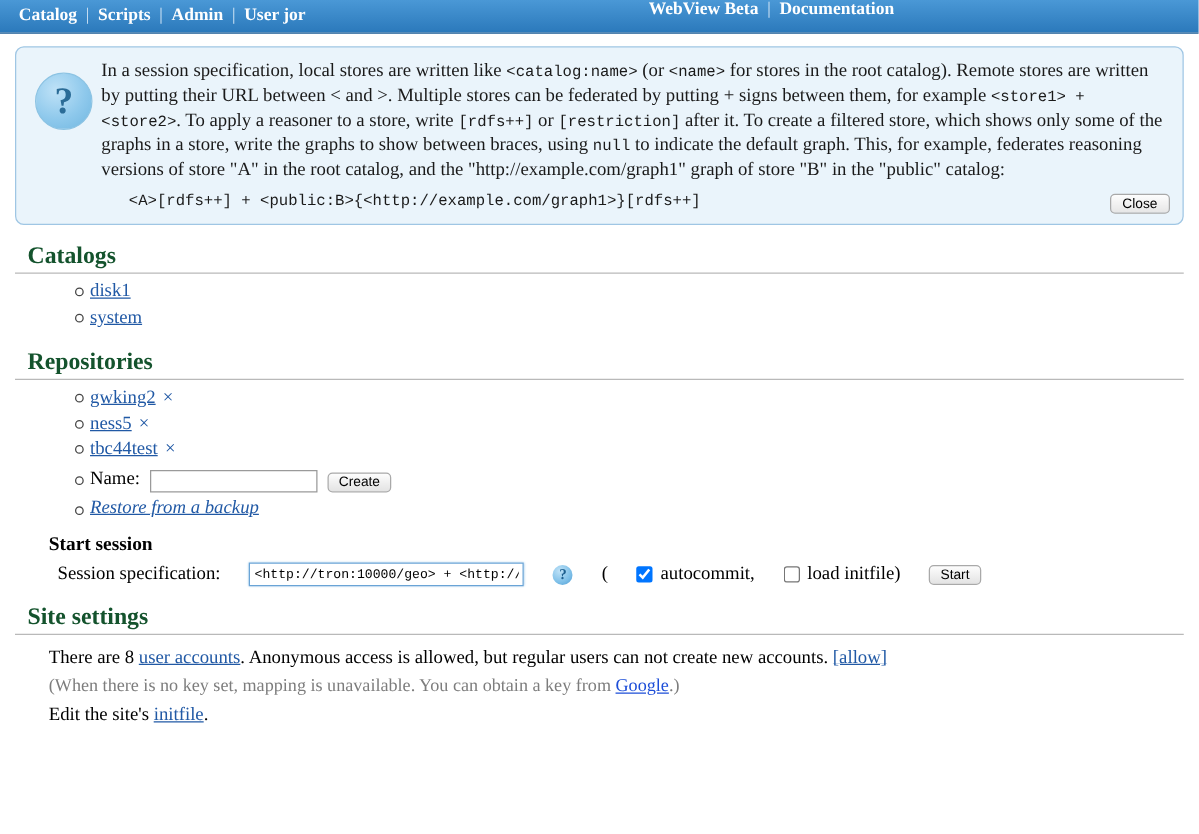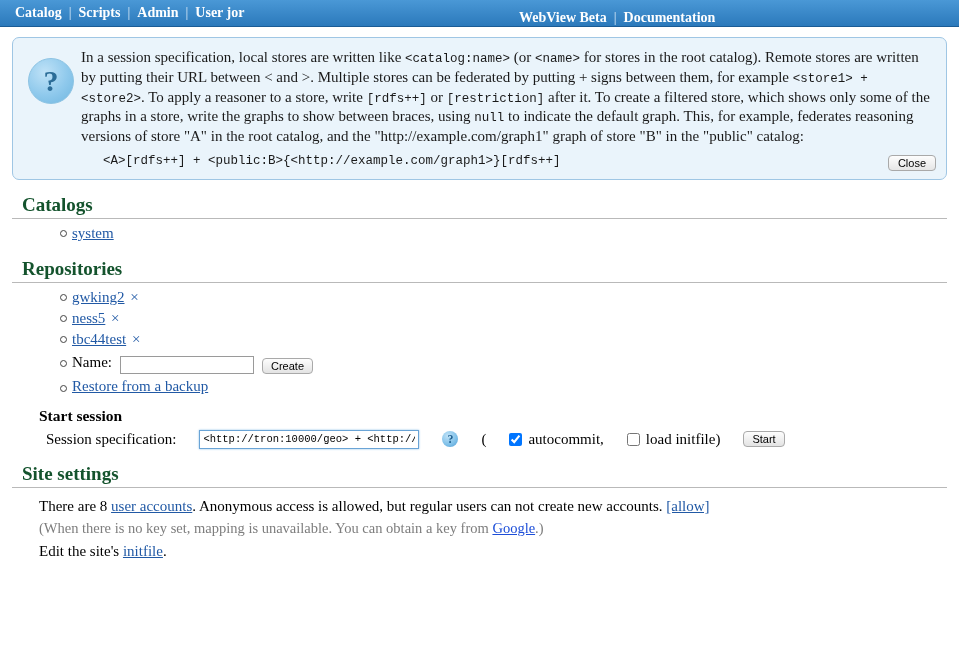--- a/index.html
+++ b/index.html
@@ -26,21 +26,21 @@
     align-items: center;
     padding: 0 8px;
     position: relative;
   }
   .nav-left {
     display: flex;
     align-items: center;
   }
   .nav-right {
     display: flex;
-    align-items: flex-end;
+    align-items: flex-start;
     position: absolute;
     left: 512px;
     top: 0;
     height: 26px;
   }
   .nav-item {
     color: #ffffff;
     font-weight: bold;
     font-size: 14px;
     font-family: "Liberation Serif", serif;
@@ -206,20 +206,21 @@
     padding: 1px 8px;
     background: linear-gradient(to bottom, #fdfdfd, #e3e3e3);
     border: 1px solid #a9a9a9;
     border-radius: 4px;
     cursor: pointer;
   }
   .restore-row {
     padding-left: 60px;
     position: relative;
     margin-top: 4px;
+    font-style: italic;
   }
   .restore-row:before {
     content: "";
     position: absolute;
     left: 48px;
     top: 7px;
     width: 5px;
     height: 5px;
     border: 1px solid #444;
     border-radius: 50%;
@@ -324,20 +325,21 @@
     <div class="help-example">&lt;A&gt;[rdfs++] + &lt;public:B&gt;{&lt;http://example.com/graph1&gt;}[rdfs++]</div>
   </div>
   <button class="close-btn">Close</button>
 </div>
 
 <div class="content">
 
   <h2 class="section">Catalogs</h2>
   <hr class="rule">
   <ul class="bullets">
+    <li><a class="link">disk1</a></li>
     <li><a class="link">system</a></li>
   </ul>
 
   <h2 class="section">Repositories</h2>
   <hr class="rule">
   <ul class="bullets">
     <li><a class="link">gwking2</a> <a class="xmark">×</a></li>
     <li><a class="link">ness5</a> <a class="xmark">×</a></li>
     <li><a class="link">tbc44test</a> <a class="xmark">×</a></li>
   </ul>

